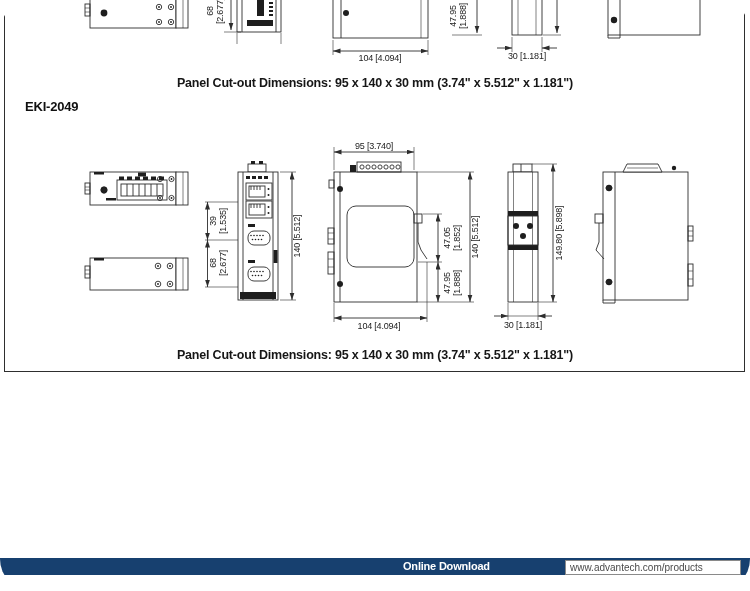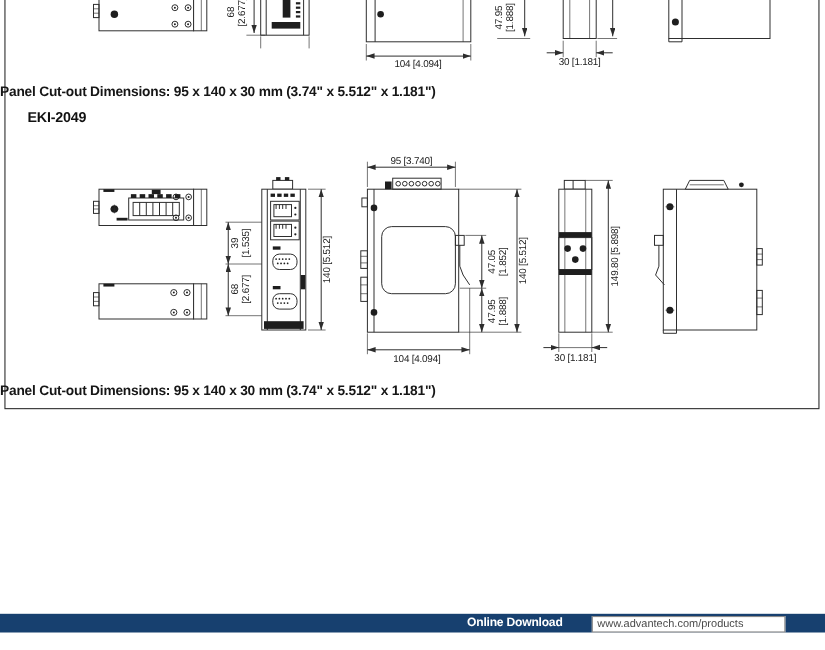--- a/index.html
+++ b/index.html
@@ -1,33 +1,33 @@
 <!DOCTYPE html>
 <html><head>
 <meta charset="utf-8">
 <style>
   html,body{margin:0;padding:0;background:#fff;}
   #page{position:relative;width:750px;height:591px;overflow:hidden;background:#fff;
-        font-family:"Liberation Sans",sans-serif;}
+        font-family:"Liberation Sans",sans-serif;border-radius:32px;}
   
   .frame{position:absolute;left:4px;top:-14px;width:741px;height:386px;
          border:1.6px solid #2e2e2e;box-sizing:border-box;background:transparent;}
   .drawing-svg{position:absolute;left:0;top:0;}
-  .caption{position:absolute;left:0;width:750px;
+  .caption{position:absolute;left:0;width:750px;text-align:center;
            font-weight:bold;font-size:12.5px;letter-spacing:-0.2px;color:#161616;}
   .caption1{top:76px;}
   .caption2{top:348px;}
   .model-heading{position:absolute;left:25px;top:99px;font-weight:bold;
                  font-size:13px;letter-spacing:-0.2px;color:#111;}
   
   .footer-bar{position:absolute;left:0;top:558px;width:750px;height:17px;
               background:#17406f;}
-  .footer-label{position:absolute;left:403px;top:560px;width:130px;text-align:center;
+  .footer-label{position:absolute;left:403px;top:560px;width:130px;text-align:left;
                 color:#fff;font-weight:bold;font-size:11px;letter-spacing:-0.2px;}
-  .footer-urlbox{position:absolute;left:538px;top:559.5px;width:170px;height:13px;
+  .footer-urlbox{position:absolute;left:565px;top:559.5px;width:170px;height:13px;
                  background:#fff;border:1px solid #8a8a8a;font-size:10px;color:#4a4a4a;
                  line-height:13px;padding-left:4px;overflow:hidden;}
   
   .ln{stroke:#2d2d2d;stroke-width:0.9;fill:none;}
   .lnw{stroke:#2d2d2d;stroke-width:0.9;fill:#fff;}
   .fl{fill:#1e1e1e;stroke:none;}
   .dim{font-family:"Liberation Sans",sans-serif;font-size:9px;fill:#222;letter-spacing:-0.2px;}
   .thin{stroke:#2d2d2d;stroke-width:0.6;fill:none;}
 </style>
 </head>

